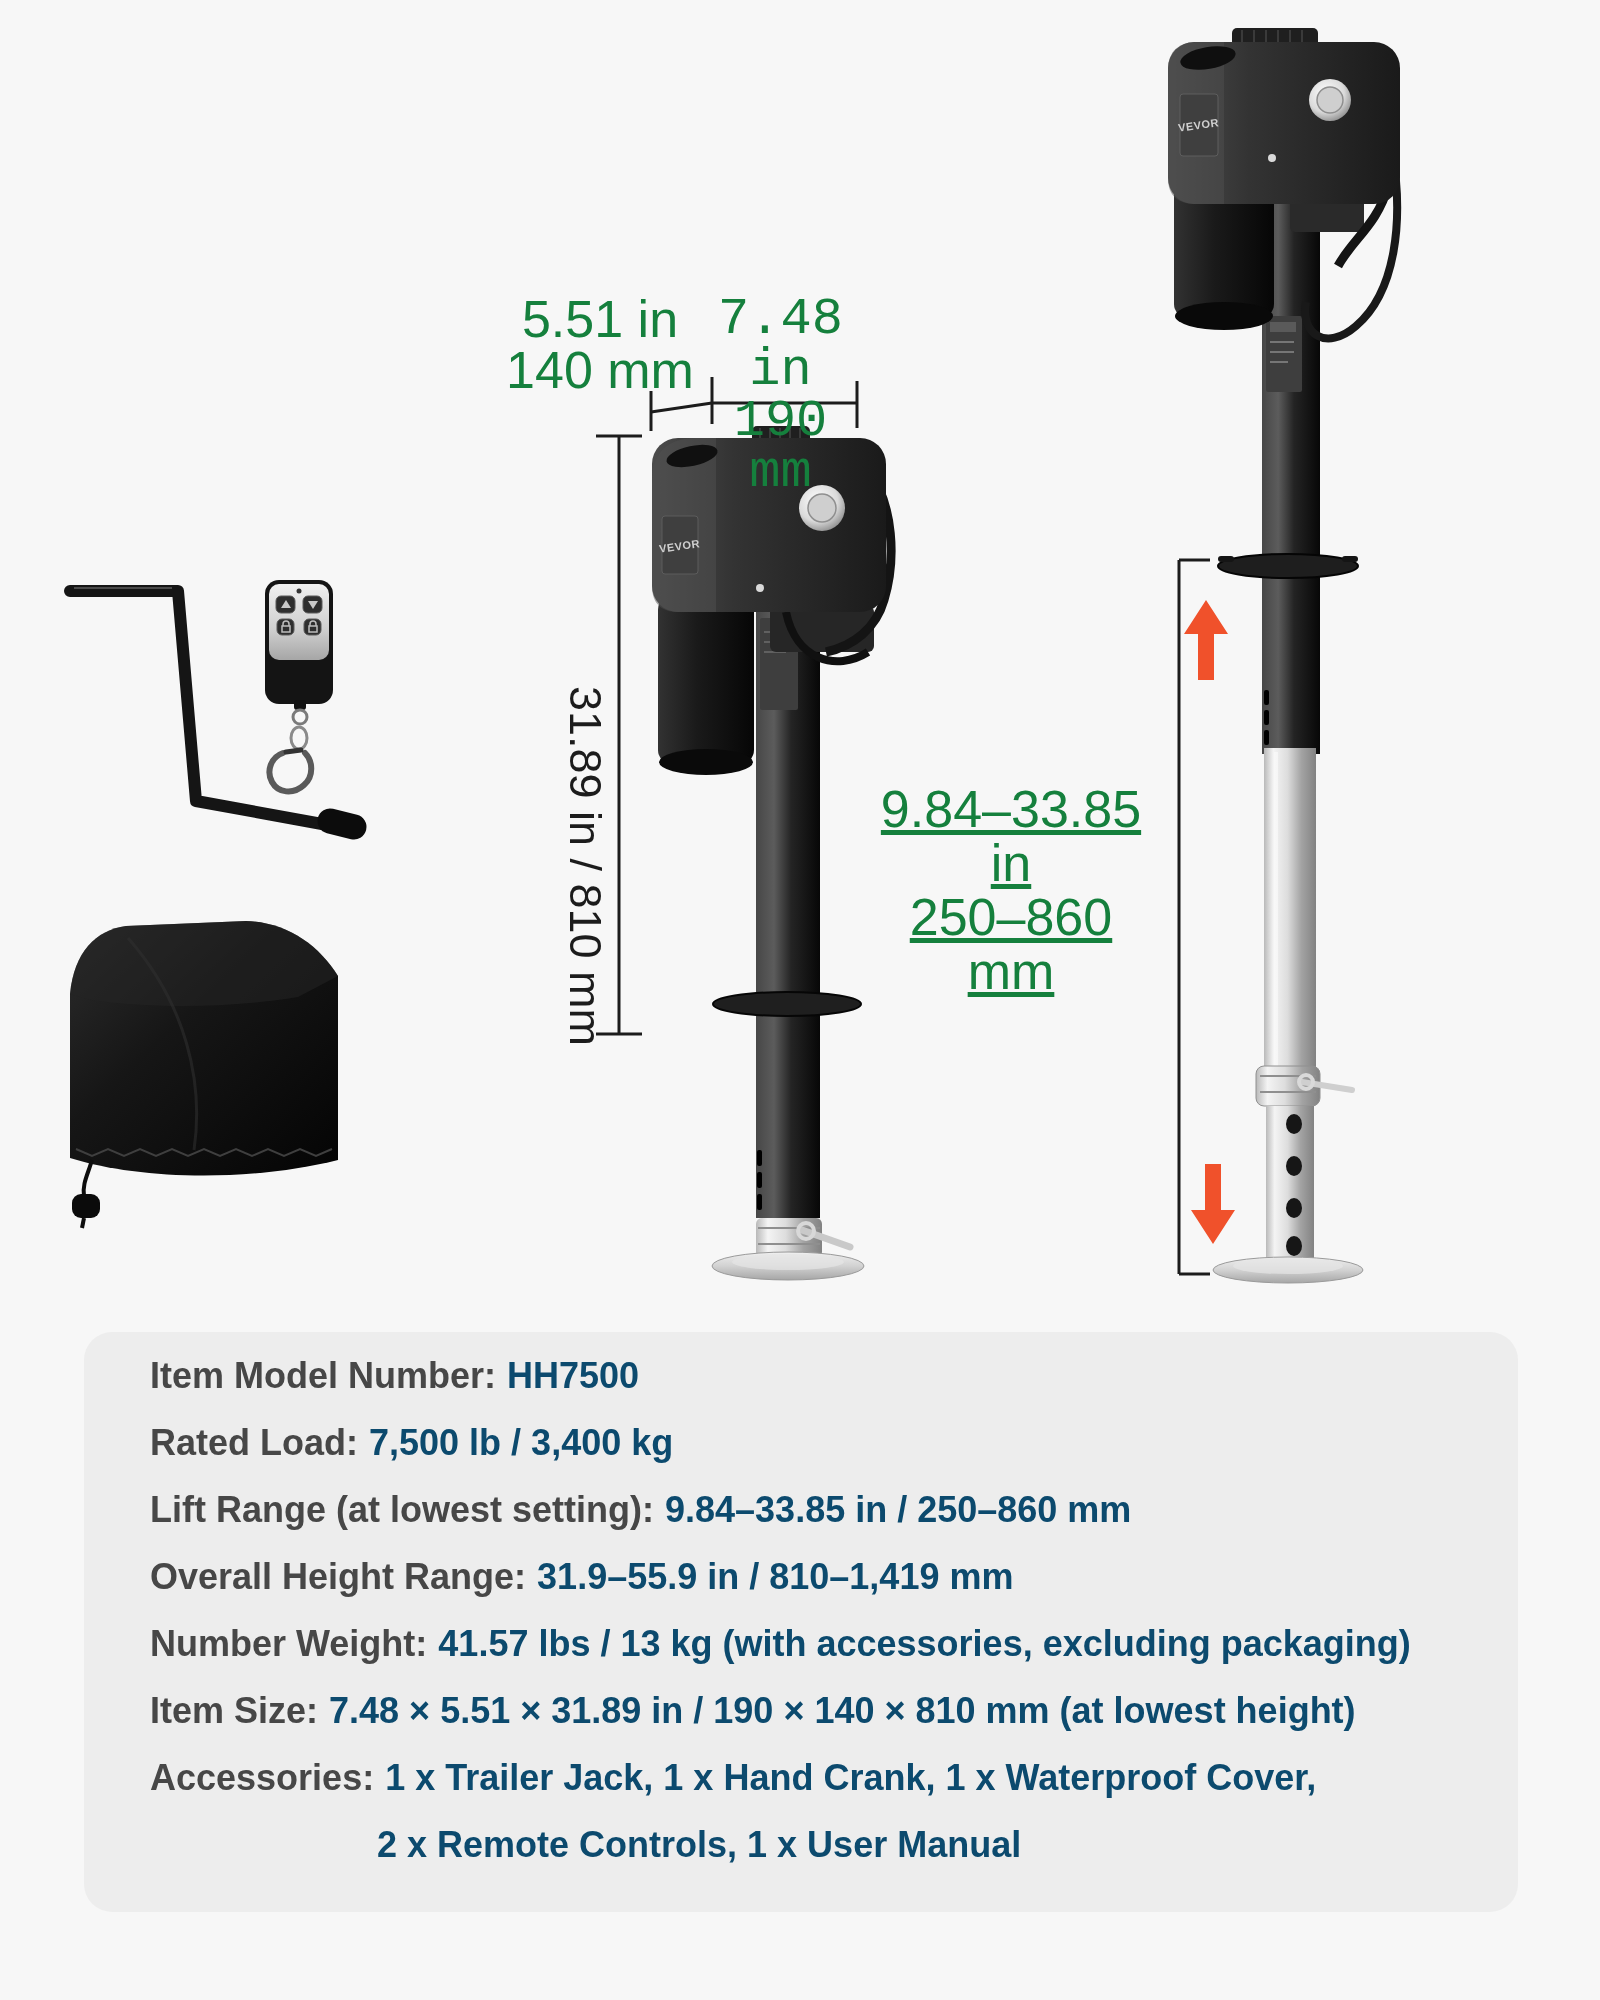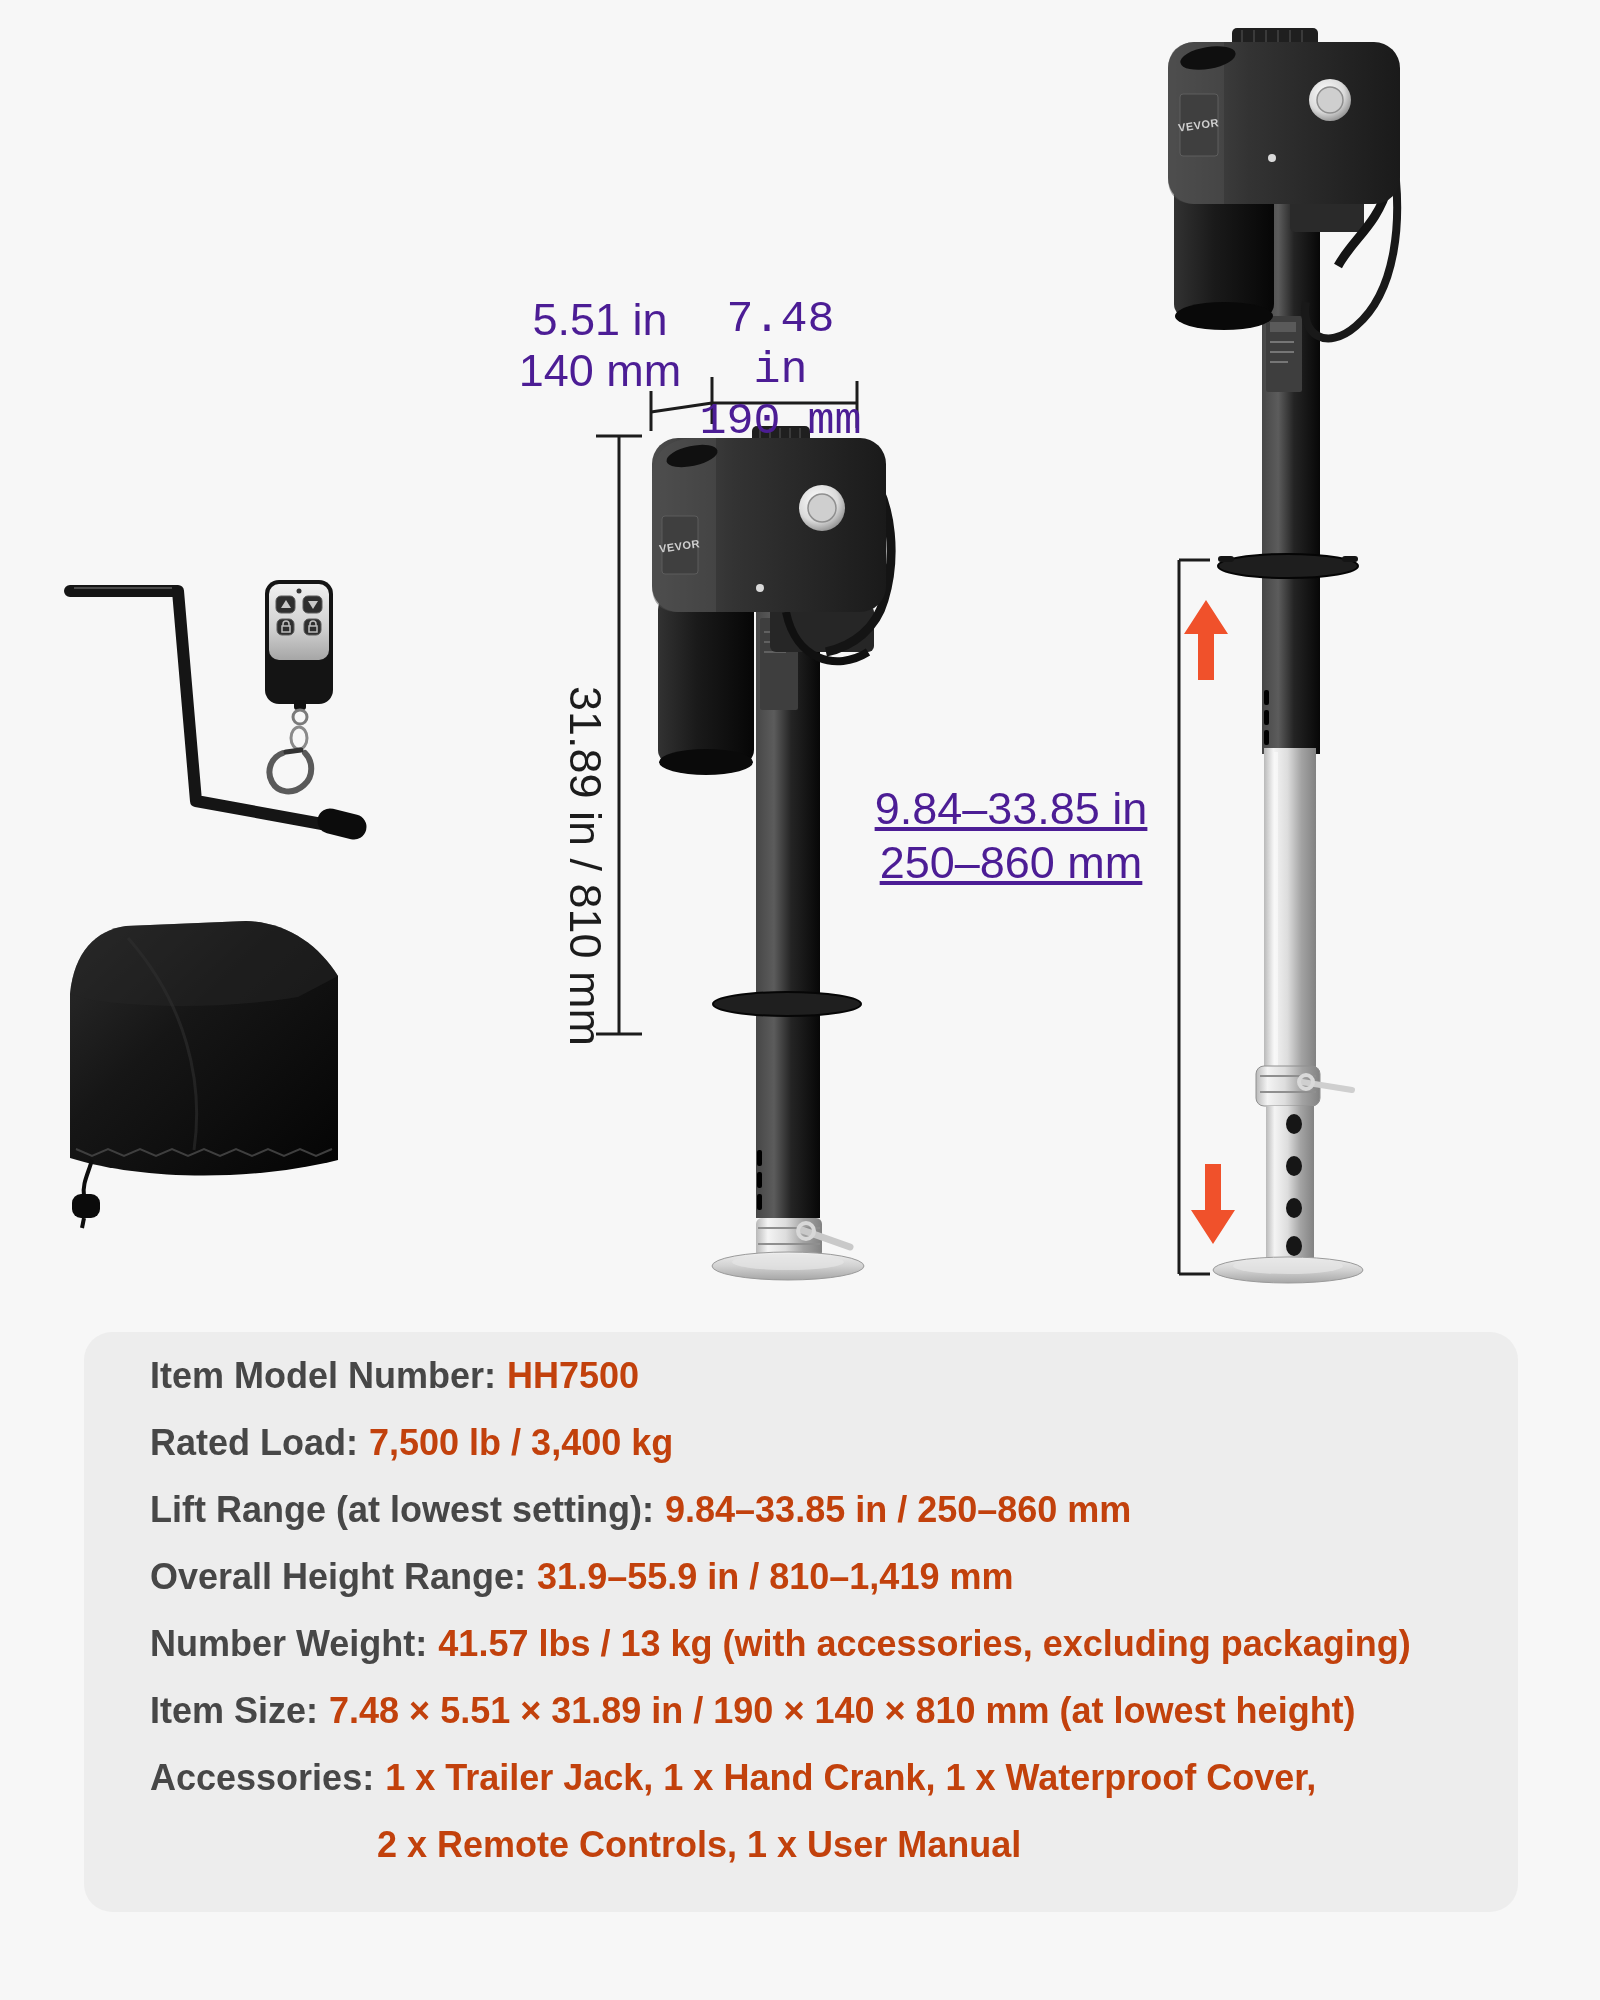--- a/index.html
+++ b/index.html
@@ -3,40 +3,40 @@
 <meta charset="utf-8">
 <style>
   html,body{margin:0;padding:0;background:#f7f7f7;}
   .canvas{
     position:relative;width:1600px;height:2000px;overflow:hidden;
     background:#f7f7f7;font-family:"Liberation Sans",sans-serif;
   }
   .scene{position:absolute;left:0;top:0;}
   
   .dim-label{
-    position:absolute;color:#4c1d95;font-size:45px;line-height:51px;
+    position:absolute;color:#15803d;font-size:52px;line-height:51px;
     text-align:center;letter-spacing:0;
   }
   .dim-label.right{text-decoration:underline;}
   .dim-rot{
     position:absolute;left:385px;top:840px;width:400px;height:52px;
     color:#1c1c1c;font-size:45px;line-height:52px;text-align:center;
     transform:rotate(90deg);transform-origin:center center;white-space:nowrap;
   }
   
   .spec-card{
     position:absolute;left:84px;top:1332px;width:1434px;height:580px;
     background:#ededed;border-radius:28px;padding-top:10px;box-sizing:border-box;
   }
   .spec-row{
     height:67px;display:flex;align-items:center;padding-left:66px;
     font-size:36px;white-space:nowrap;
   }
   .spec-row .lbl{color:#474747;font-weight:700;margin-right:11px;}
-  .spec-row .val{color:#c2410c;font-weight:700;}
+  .spec-row .val{color:#0c4a6e;font-weight:700;}
   .spec-row.cont{padding-left:293px;}
 </style>
 </head>
 <body>
 
 <div class="canvas">
 
   <svg class="scene" width="1600" height="2000" viewBox="0 0 1600 2000">
     <defs>
       <linearGradient id="tubeBlack" x1="0" y1="0" x2="1" y2="0">

